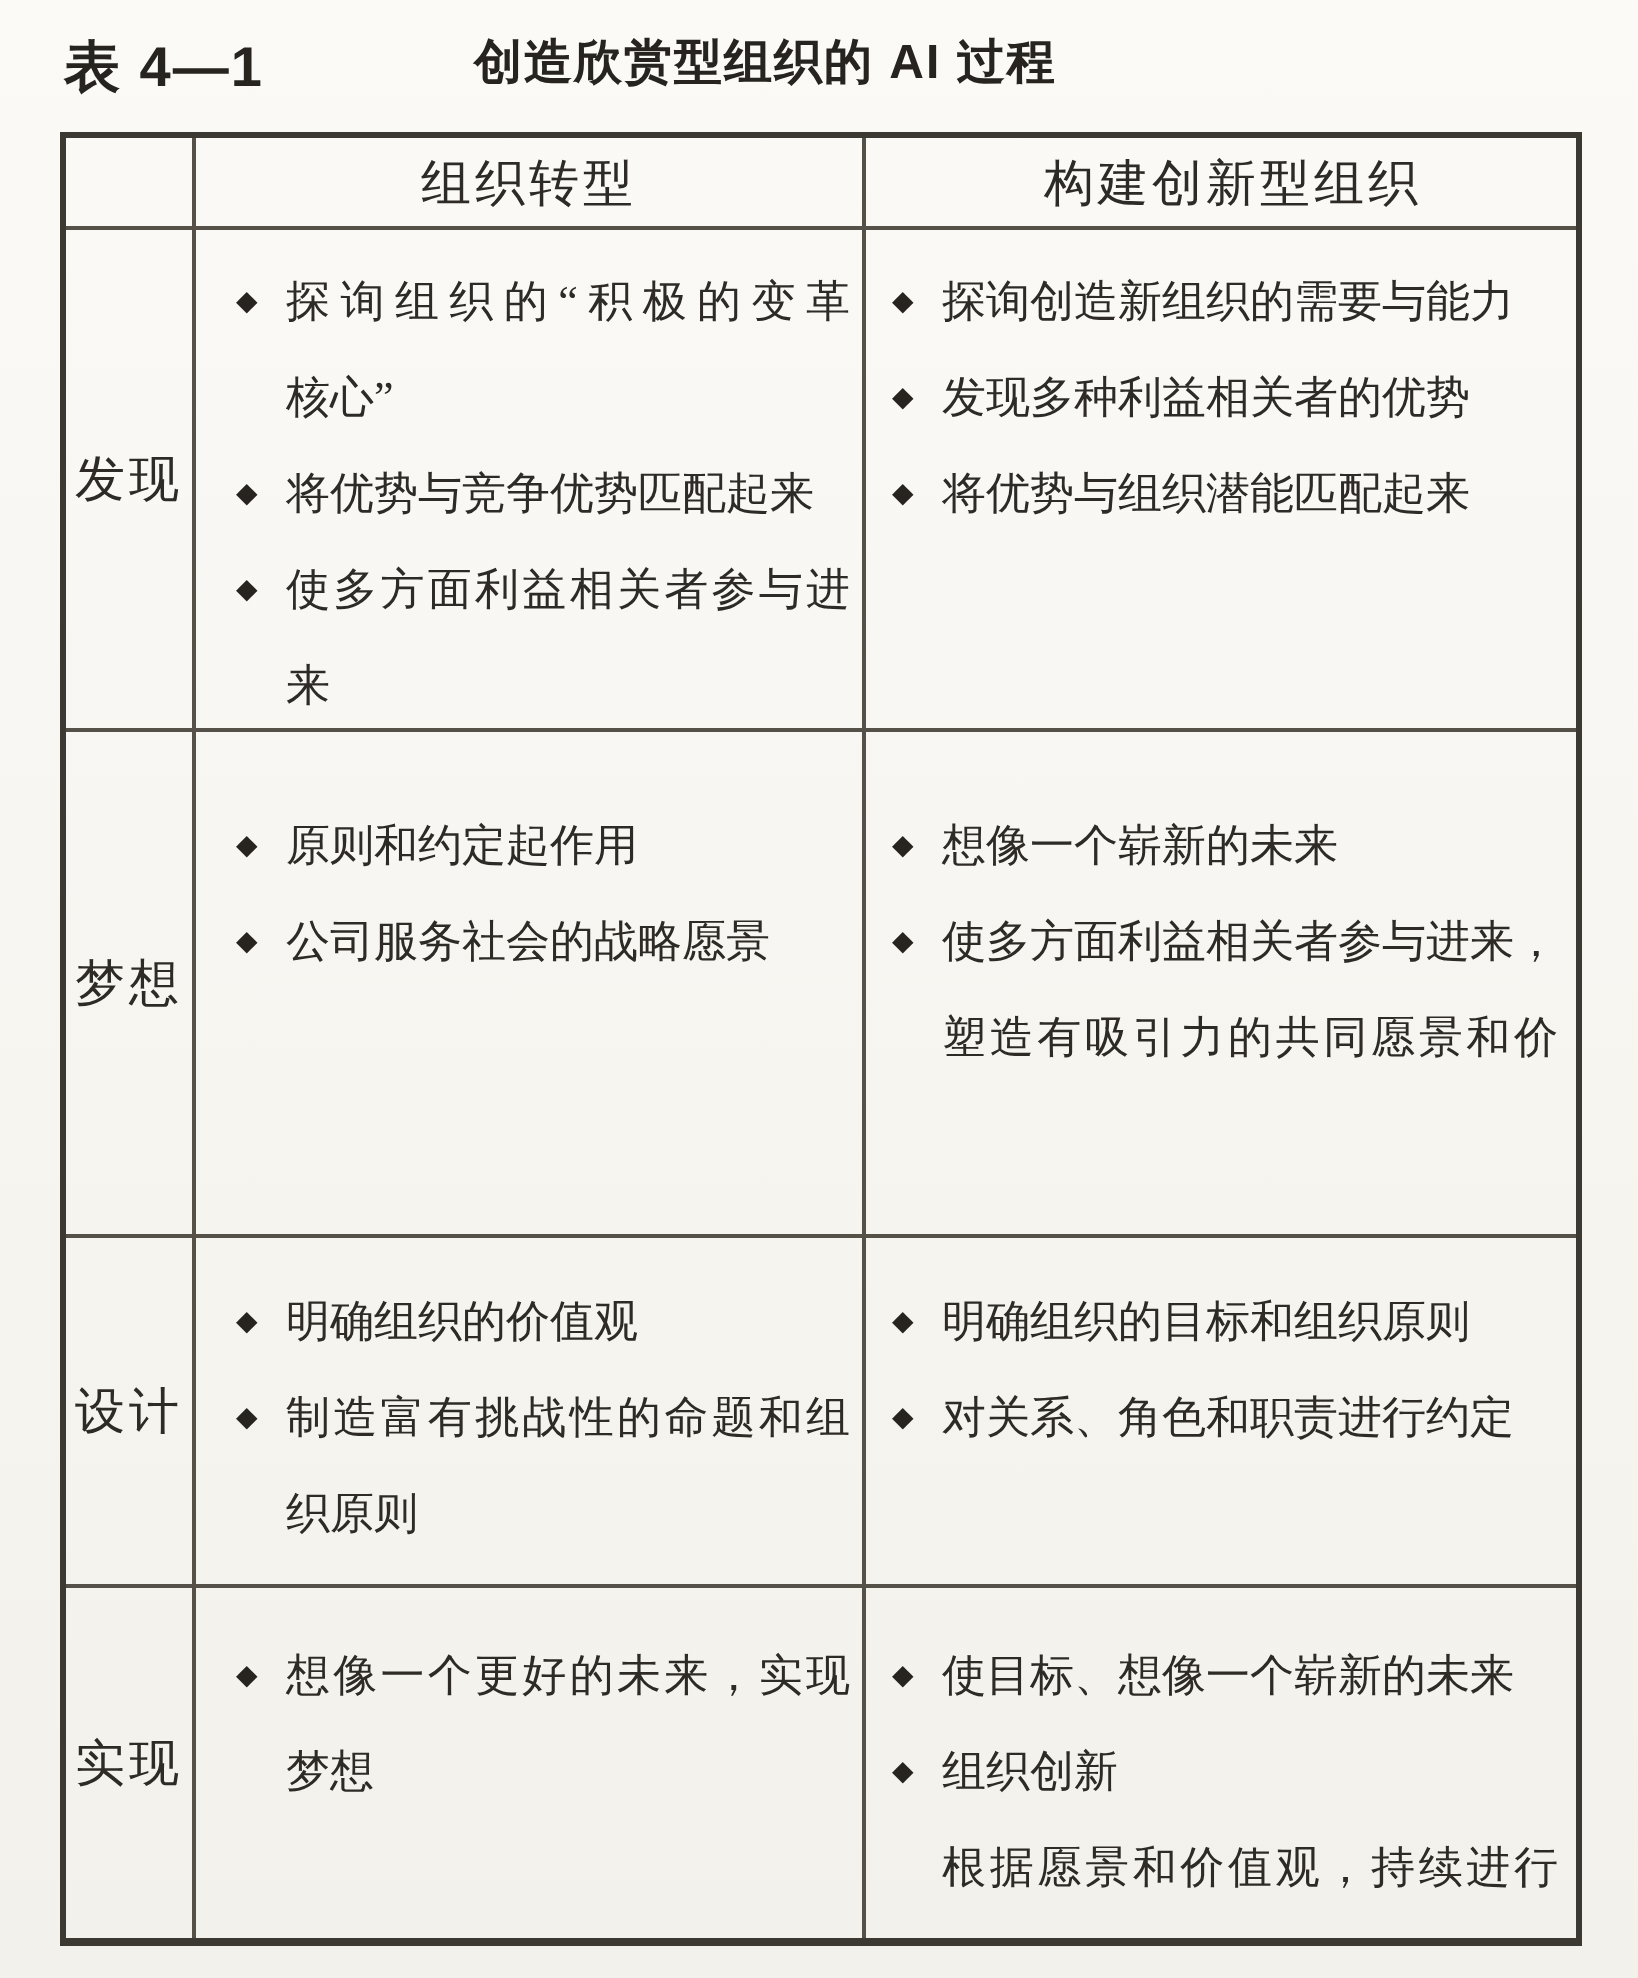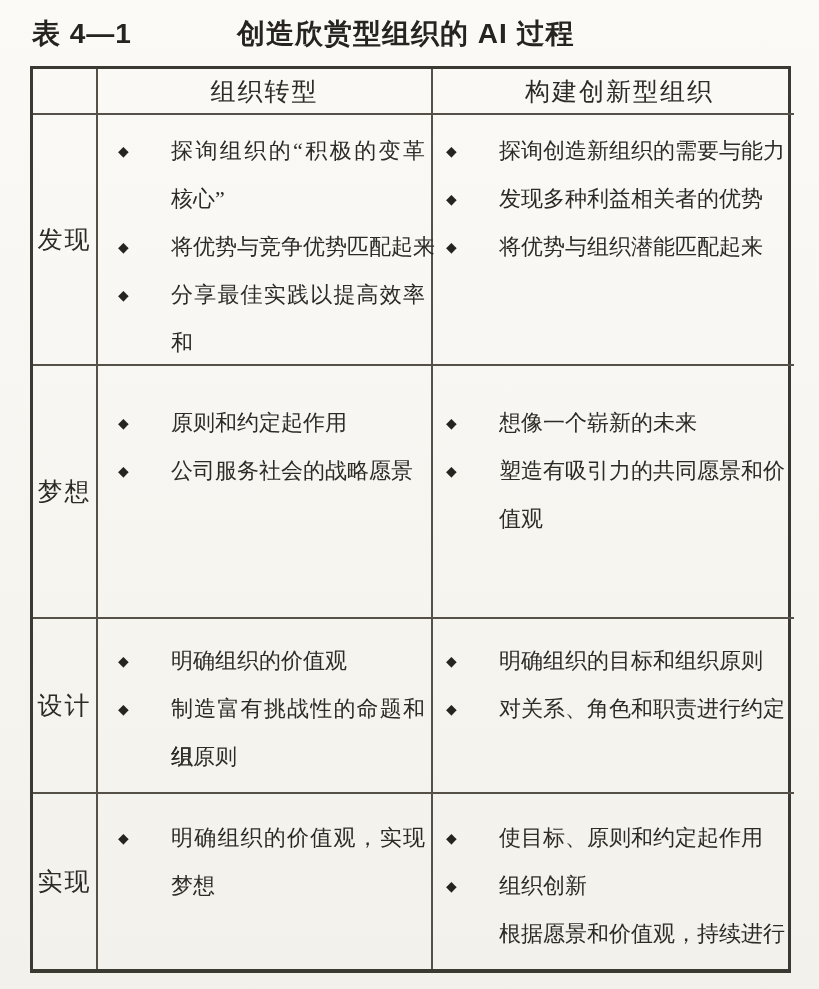--- a/index.html
+++ b/index.html
@@ -13,21 +13,21 @@
   }
   .title-row { position:absolute; top:15px; left:0; width:819px; height:42px; }
   .title-no {
     position:absolute; left:32px; top:0;
     font-family:"Liberation Sans","DejaVu Sans",sans-serif;
     font-weight:bold; font-size:28px; letter-spacing:1px; color:#27241f;
   }
   .title-cap {
     position:absolute; left:237px; top:0;
     font-family:"Liberation Sans","DejaVu Sans",sans-serif;
-    font-weight:bold; font-size:28px; letter-spacing:1px; color:#27241f;
+    font-weight:bold; font-size:24px; letter-spacing:1px; color:#27241f;
   }
   .tbl {
     position:absolute; left:30px; top:66px; width:761px; height:907px;
     border:3px solid #3c3933; border-bottom-width:4px;
     display:grid;
     grid-template-columns:65px 335px 1fr;
     grid-template-rows:46px 251px 253px 175px 1fr;
   }
   .cell { border-right:2px solid #555048; border-bottom:2px solid #555048; }
   .lastcol { border-right:none;padding-left:12px; }
@@ -41,21 +41,21 @@
   .col-b { padding-left:13px; padding-right:9px; }
   .p0 { padding-top:12px; }
   .p1 { padding-top:33px; }
   .p2 { padding-top:18px; }
   .p3 { padding-top:20px; }
   .item { position:relative; padding-left:25px; }
   .bullet {
     position:absolute; left:0; top:0; width:20px; height:48px;
     line-height:49px; font-size:14px; color:#27241f; text-align:left;
   }
-  .line { height:48px; line-height:48px; white-space:nowrap;margin-left:28px; }
+  .line { height:48px; line-height:48px; white-space:nowrap; }
   .line.j { white-space:normal; text-align:justify; text-align-last:justify; }
 </style>
 </head>
 <body>
 
 <div class="title-row">
   <span class="title-no">表 4—1</span>
   <span class="title-cap">创造欣赏型组织的 AI 过程</span>
 </div>
 
@@ -69,21 +69,21 @@
         <span class="bullet">◆</span>
         <div class="line j">探询组织的“积极的变革</div>
         <div class="line">核心”</div>
       </div>
       <div class="item">
         <span class="bullet">◆</span>
         <div class="line">将优势与竞争优势匹配起来</div>
       </div>
       <div class="item">
         <span class="bullet">◆</span>
-        <div class="line j">分享最佳实践以提高效率和</div>
+        <div class="line j">使多方面利益相关者参与进来</div>
       </div>
     </div>
     <div class="cell content col-b lastcol p0">
       <div class="item">
         <span class="bullet">◆</span>
         <div class="line">探询创造新组织的需要与能力</div>
       </div>
       <div class="item">
         <span class="bullet">◆</span>
         <div class="line">发现多种利益相关者的优势</div>
@@ -104,22 +104,22 @@
         <div class="line">公司服务社会的战略愿景</div>
       </div>
     </div>
     <div class="cell content col-b lastcol p1">
       <div class="item">
         <span class="bullet">◆</span>
         <div class="line">想像一个崭新的未来</div>
       </div>
       <div class="item">
         <span class="bullet">◆</span>
+        <div class="line j">使多方面利益相关者参与进来，</div>
         <div class="line j">塑造有吸引力的共同愿景和价</div>
-        <div class="line">值观</div>
       </div>
     </div>
     <div class="cell lbl">设计</div>
     <div class="cell content col-a p2">
       <div class="item">
         <span class="bullet">◆</span>
         <div class="line">明确组织的价值观</div>
       </div>
       <div class="item">
         <span class="bullet">◆</span>
@@ -134,28 +134,28 @@
       </div>
       <div class="item">
         <span class="bullet">◆</span>
         <div class="line">对关系、角色和职责进行约定</div>
       </div>
     </div>
     <div class="cell lbl lastrow">实现</div>
     <div class="cell content col-a p3 lastrow">
       <div class="item">
         <span class="bullet">◆</span>
-        <div class="line j">明确组织的价值观，实现</div>
+        <div class="line j">想像一个更好的未来，实现</div>
         <div class="line">梦想</div>
       </div>
     </div>
     <div class="cell content col-b lastcol p3 lastrow">
       <div class="item">
         <span class="bullet">◆</span>
-        <div class="line">使目标、原则和约定起作用</div>
+        <div class="line">使目标、想像一个崭新的未来</div>
       </div>
       <div class="item">
         <span class="bullet">◆</span>
         <div class="line">组织创新</div>
         <div class="line j">根据愿景和价值观，持续进行</div>
       </div>
     </div>
   </div>
 
 </body></html>

